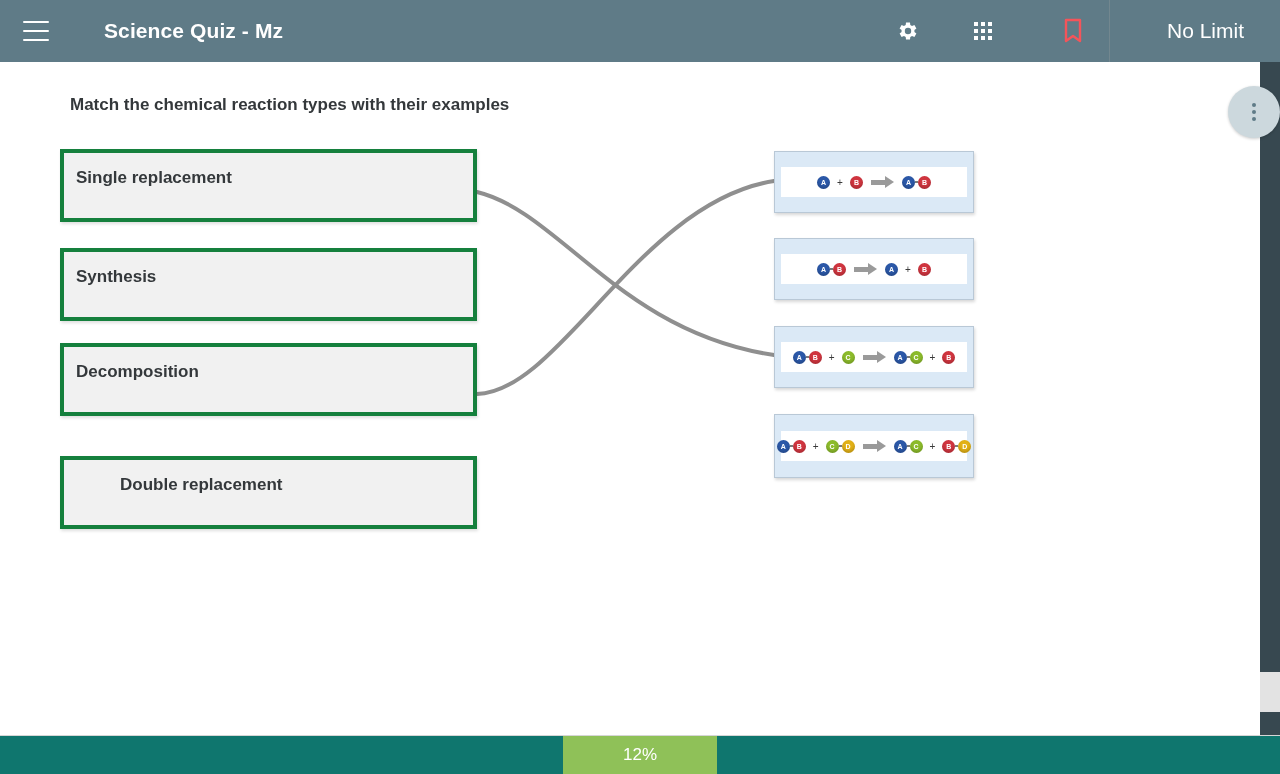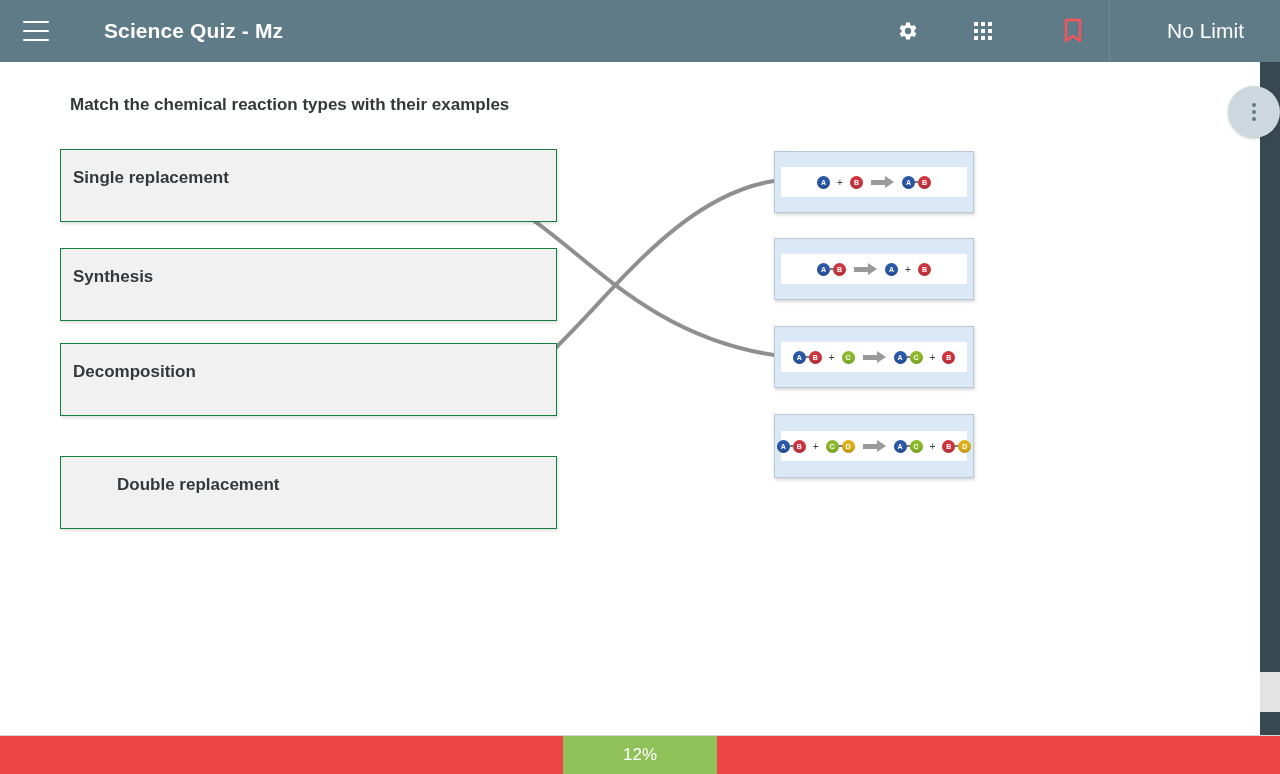--- a/index.html
+++ b/index.html
@@ -65,22 +65,22 @@
     background: #ffffff; overflow: hidden;
   }
   .prompt {
     position: absolute; left: 46px; top: 33px;
     font-size: 17px; font-weight: bold; color: #34383b; margin-left: 24px;
   }
   .match-area { position: absolute; left: 0; top: 0; width: 1260px; height: 674px; }
   svg.lines { position: absolute; left: 0; top: 0; width: 1260px; height: 674px; pointer-events: none; }
 
   .opt-box {
-    position: absolute; left: 60px; width: 497px;
-    background: #f1f1f1; border: 1px solid #15803d;
+    position: absolute; left: 60px; width: 417px;
+    background: #f1f1f1; border: 4px solid #15803d;
     box-shadow: 1px 2px 3px rgba(0,0,0,0.13);
     display: flex; align-items: center; cursor: pointer;
   }
   .opt-label {
     font-size: 17px; font-weight: bold; color: #34383b;
     padding-left: 12px; margin-bottom: 16px;
   }
 
   .rx-card {
     position: absolute; left: 774px; width: 200px;
@@ -129,21 +129,21 @@
     width: 52px; height: 52px; border-radius: 50%;
     background: #ccd8dd; display: flex; flex-direction: column;
     align-items: center; justify-content: center; gap: 3px;
     box-shadow: 0 1px 3px rgba(0,0,0,0.2); cursor: pointer;
   }
   .kebab-btn i { width: 4px; height: 4px; border-radius: 50%; background: #5f7b87; display: block; }
 
   
   .bottombar {
     position: absolute; left: 0; bottom: 0; width: 1280px; height: 38px;
-    background: #ef4444;
+    background: #0f766e;
   }
   .progress-badge {
     position: absolute; left: 563px; top: 0; width: 154px; height: 38px;
     background: #8fc158; color: #ffffff; font-size: 17px;
     display: flex; align-items: center; justify-content: center;
   }
   .sep-line {
     position: absolute; left: 0; bottom: 38px; width: 1280px; height: 1px;
     background: #d6d6d6;
   }

